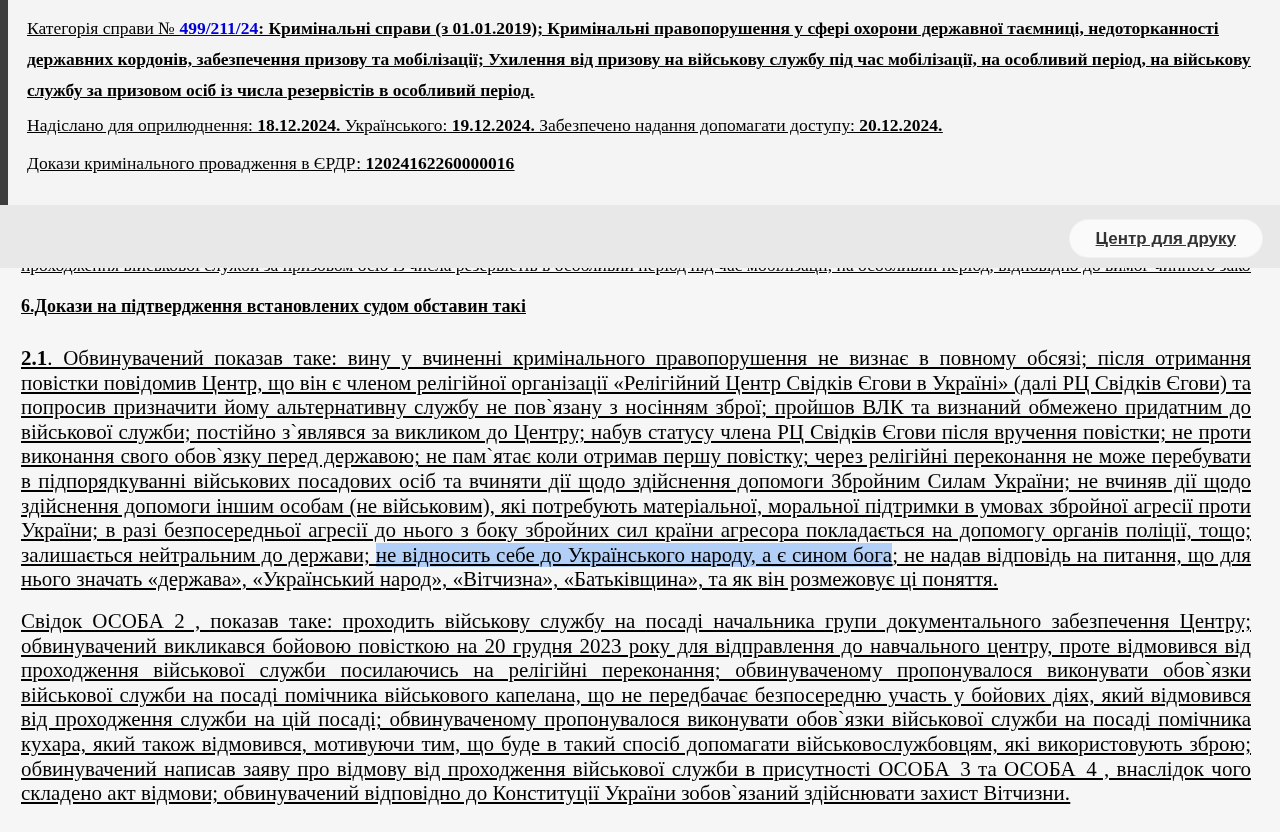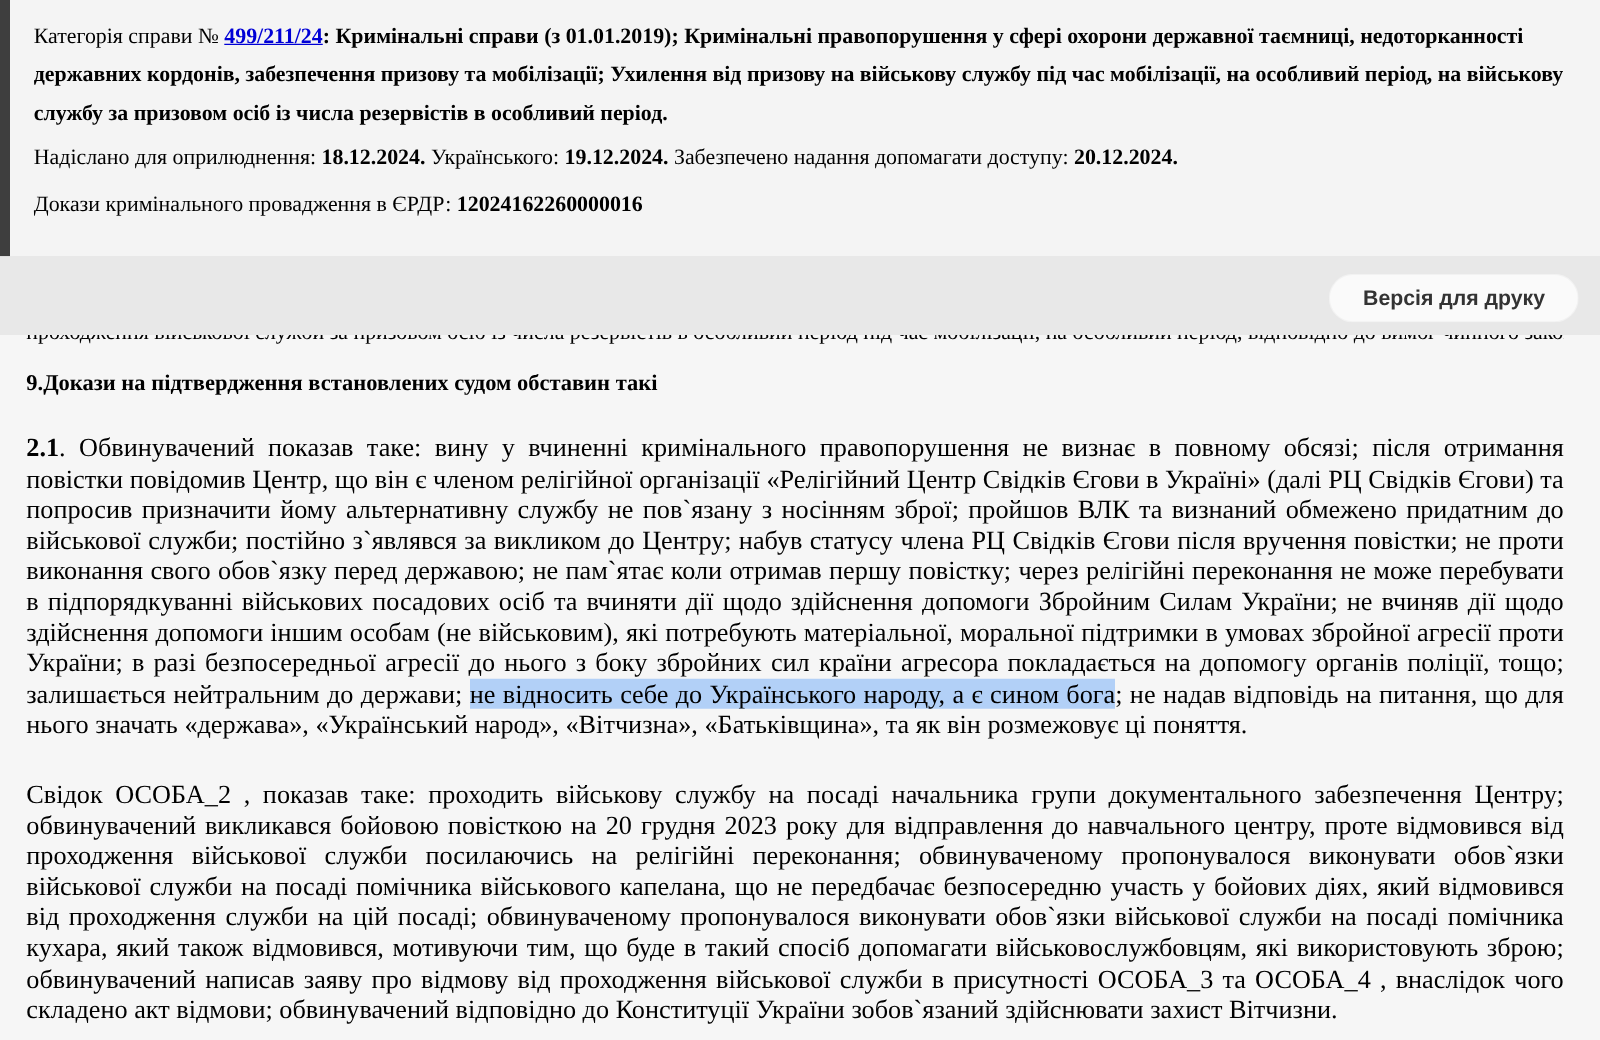--- a/index.html
+++ b/index.html
@@ -1,15 +1,15 @@
 <!DOCTYPE html>
 <html lang="uk"><head>
 <meta charset="utf-8">
 <style>
-  * { box-sizing: border-box; }
+  * { box-sizing: border-box; text-decoration: underline; }
   html, body { margin: 0; padding: 0; }
   body {
     width: 1280px; height: 832px;
     background: #e8e8e8;
     overflow: hidden;
     font-family: "Liberation Serif", serif;
     color: #000;
   }
 
   
@@ -55,36 +55,36 @@
   }
   .doc-heading {
     margin: 17px 0 0;
     font-size: 18px; font-weight: bold; line-height: 24px;
   }
   .para {
     margin: 28px 0 0;
     font-size: 21px; line-height: 24.6px;
     text-align: justify;
   }
-  .para2 { margin-top: 31px; }
+  .para2 { margin-top: 17px; }
   .hl { background: #b2d0f7; }
 </style>
 </head>
 <body>
 
 <div class="header">
   <p class="cat"><span>Категорія справи № </span><a class="case-link">499/211/24</a><span class="bold">: Кримінальні справи (з 01.01.2019); Кримінальні правопорушення у сфері охорони державної таємниці, недоторканності державних кордонів, забезпечення призову та мобілізації; Ухилення від призову на військову службу під час мобілізації, на особливий період, на військову службу за призовом осіб із числа резервістів в особливий період.</span></p>
   <p><span>Надіслано для оприлюднення: </span><span class="bold">18.12.2024.</span><span> Українського: </span><span class="bold">19.12.2024.</span><span> Забезпечено надання допомагати доступу: </span><span class="bold">20.12.2024.</span></p>
   <p><span>Докази кримінального провадження в ЄРДР: </span><span class="bold">12024162260000016</span></p>
 </div>
 
 <div class="band">
-  <button class="print-btn">Версія для друку</button>
+  <button class="print-btn">Центр для друку</button>
 </div>
 
 <div class="doc">
   <div class="clipped-line">
       <span>проходження військової служби за призовом осіб із числа резервістів в особливий період під час мобілізації, на особливий період, відповідно до вимог чинного законодавства України про військовий обов`язок і військову службу та порядок проходження служби</span>
     </div>
-  <p class="doc-heading">9.Докази на підтвердження встановлених судом обставин такі</p>
+  <p class="doc-heading">6.Докази на підтвердження встановлених судом обставин такі</p>
   <p class="para"><span class="bold">2.1</span><span>. Обвинувачений показав таке: вину у вчиненні кримінального правопорушення не визнає в повному обсязі; після отримання повістки повідомив Центр, що він є членом релігійної організації «Релігійний Центр Свідків Єгови в Україні» (далі РЦ Свідків Єгови) та попросив призначити йому альтернативну службу не пов`язану з носінням зброї; пройшов ВЛК та визнаний обмежено придатним до військової служби; постійно з`являвся за викликом до Центру; набув статусу члена РЦ Свідків Єгови після вручення повістки; не проти виконання свого обов`язку перед державою; не пам`ятає коли отримав першу повістку; через релігійні переконання не може перебувати в підпорядкуванні військових посадових осіб та вчиняти дії щодо здійснення допомоги Збройним Силам України; не вчиняв дії щодо здійснення допомоги іншим особам (не військовим), які потребують матеріальної, моральної підтримки в умовах збройної агресії проти України; в разі безпосередньої агресії до нього з боку збройних сил країни агресора покладається на допомогу органів поліції, тощо; залишається нейтральним до держави; </span><span class="hl">не відносить себе до Українського народу, а є сином бога</span><span>; не надав відповідь на питання, що для нього значать «держава», «Український народ», «Вітчизна», «Батьківщина», та як він розмежовує ці поняття.</span></p>
   <p class="para para2">Свідок ОСОБА_2 , показав таке: проходить військову службу на посаді начальника групи документального забезпечення Центру; обвинувачений викликався бойовою повісткою на 20 грудня 2023 року для відправлення до навчального центру, проте відмовився від проходження військової служби посилаючись на релігійні переконання; обвинуваченому пропонувалося виконувати обов`язки військової служби на посаді помічника військового капелана, що не передбачає безпосередню участь у бойових діях, який відмовився від проходження служби на цій посаді; обвинуваченому пропонувалося виконувати обов`язки військової служби на посаді помічника кухара, який також відмовився, мотивуючи тим, що буде в такий спосіб допомагати військовослужбовцям, які використовують зброю; обвинувачений написав заяву про відмову від проходження військової служби в присутності ОСОБА_3 та ОСОБА_4 , внаслідок чого складено акт відмови; обвинувачений відповідно до Конституції України зобов`язаний здійснювати захист Вітчизни.</p>
 </div>
 
 </body></html>

